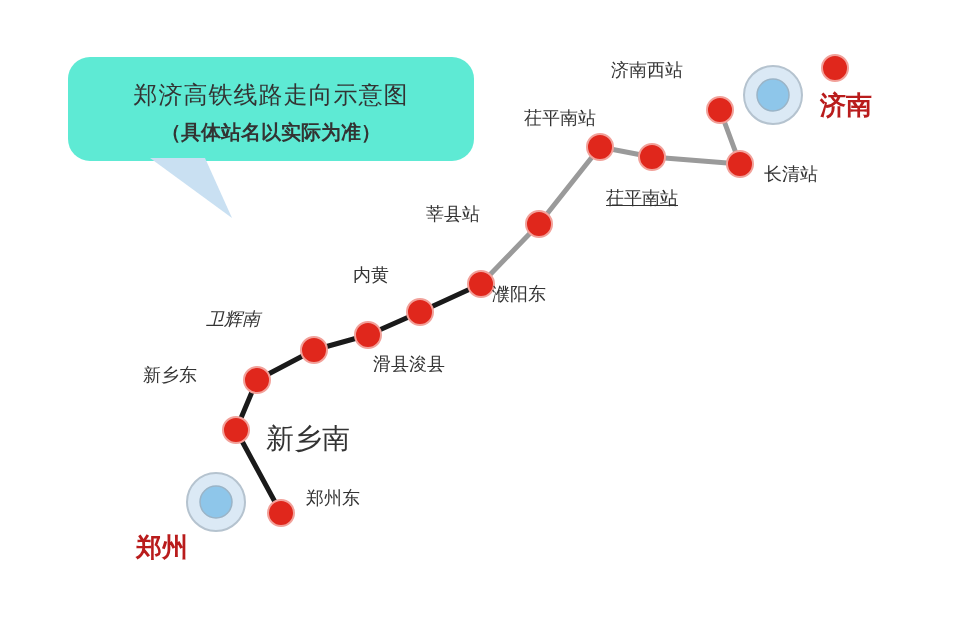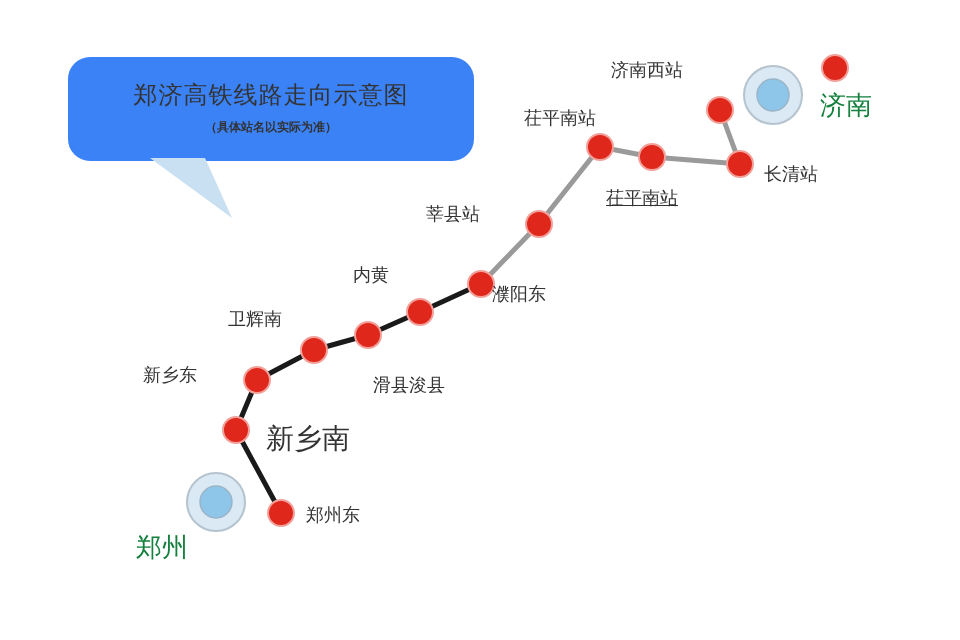--- a/index.html
+++ b/index.html
@@ -1,27 +1,27 @@
 <!DOCTYPE html>
 <html><head>
 <meta charset="utf-8">
 <style>
   html, body { margin: 0; padding: 0; background: #ffffff; }
   body { width: 960px; height: 640px; position: relative; overflow: hidden;
          font-family: "DejaVu Sans", "Liberation Sans", sans-serif; color: #2a2a2a; }
   .bubble { position: absolute; left: 68px; top: 57px; width: 406px; height: 104px;
-            background: #3b82f6; border-radius: 22px; }
+            background: #5eead4; border-radius: 22px; }
   .bubble-title { position: absolute; left: 0; width: 100%; top: 22px; text-align: center;
                   font-size: 24px; color: #333; letter-spacing: 1px; }
   .bubble-sub { position: absolute; left: 0; width: 100%; top: 62px; text-align: center;
-                font-size: 12px; color: #333; font-weight: bold; }
+                font-size: 20px; color: #333; font-weight: bold; }
   svg.map { position: absolute; left: 0; top: 0; }
   .lbl { position: absolute; font-size: 18px; color: #333; white-space: nowrap; }
   .lbl.big { font-size: 28px; }
-  .lbl.city { font-size: 26px; font-weight: normal; color: #15803d; }
+  .lbl.city { font-size: 26px; font-weight: bold; color: #b91c1c; }
 </style>
 </head>
 <body>
 
 <div class="bubble">
   <div class="bubble-title">郑济高铁线路走向示意图</div>
   <div class="bubble-sub">（具体站名以实际为准）</div>
 </div>
 
 <svg class="map" width="960" height="640">
@@ -54,24 +54,24 @@
     <circle cx="652" cy="157" r="13"></circle>
     <circle cx="740" cy="164" r="13"></circle>
     <circle cx="720" cy="110" r="13"></circle>
     <circle cx="835" cy="68" r="13"></circle>
   </g>
 </svg>
 
 <div class="lbl city" style="left:108px;top:530px;margin-left:28px;">郑州</div>
 <div class="lbl city" style="left:820px;top:88px;">济南</div>
 
-<div class="lbl" style="left:306px;top:503px;">郑州东</div>
+<div class="lbl" style="left:306px;top:486px;">郑州东</div>
 <div class="lbl big" style="left:266px;top:420px;">新乡南</div>
 <div class="lbl" style="left:143px;top:363px;font-family:Liberation Mono, monospace;">新乡东</div>
-<div class="lbl" style="left:228px;top:307px;">卫辉南</div>
-<div class="lbl" style="left:373px;top:373px;">滑县浚县</div>
+<div class="lbl" style="left:206px;top:307px;font-style:italic;">卫辉南</div>
+<div class="lbl" style="left:373px;top:352px;">滑县浚县</div>
 <div class="lbl" style="left:353px;top:263px;font-family:Liberation Serif, serif;">内黄</div>
 <div class="lbl" style="left:492px;top:282px;">濮阳东</div>
 <div class="lbl" style="left:426px;top:202px;text-align:center;">莘县站</div>
 <div class="lbl" style="left:524px;top:106px;">茌平南站</div>
 <div class="lbl" style="left:606px;top:186px;text-decoration:underline;">茌平南站</div>
 <div class="lbl" style="left:764px;top:162px;text-align:center;">长清站</div>
 <div class="lbl" style="left:588px;top:58px;margin-left:23px;">济南西站</div>
 
 </body></html>

